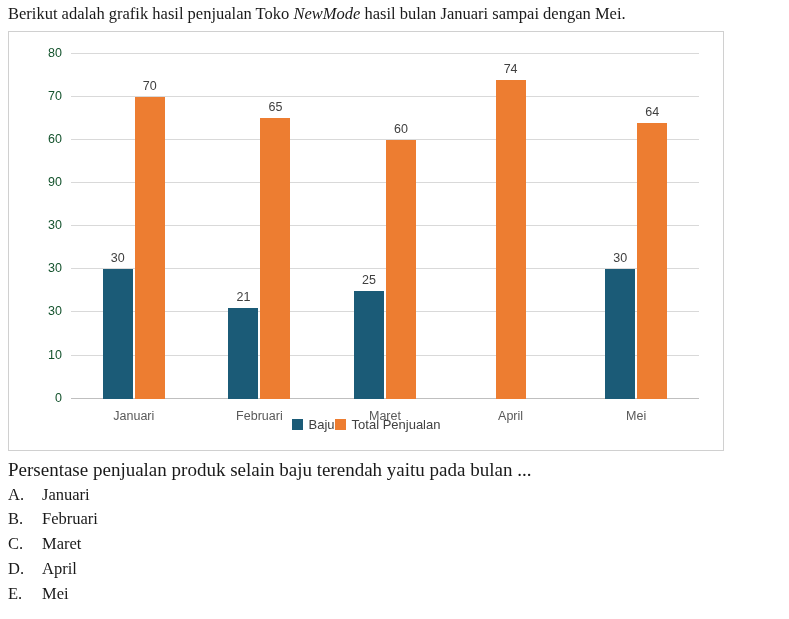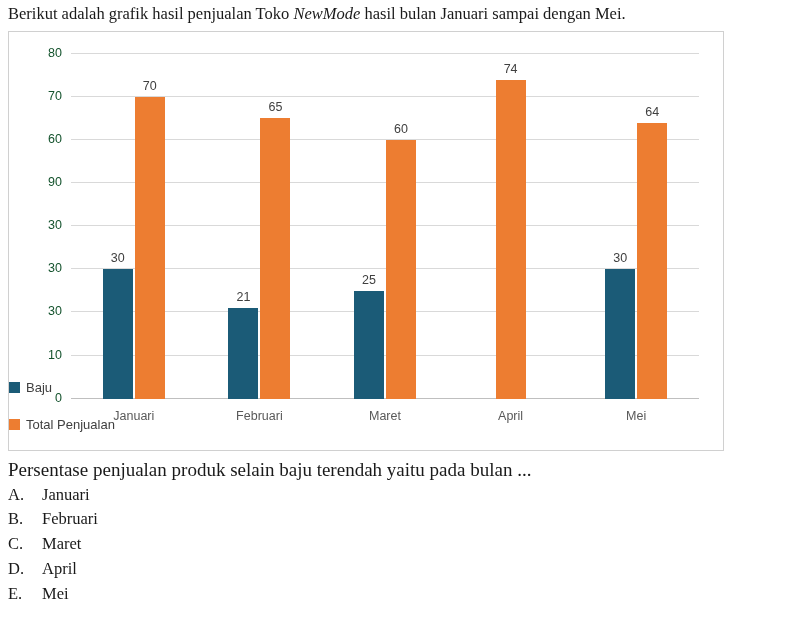--- a/index.html
+++ b/index.html
@@ -137,23 +137,21 @@
     font-size: 12.5px;
     color: #595959;
   }
   .legend {
     position: absolute;
     left: 0;
     right: 0;
     bottom: 18px;
     display: flex;
     justify-content: center;
-    align-items: flex-start;
-    gap: 22px;
-    flex-direction: column;
+    align-items: flex-end;
   }
   .legend-item {
     display: flex;
     align-items: center;
     gap: 6px;
     font-family: "Liberation Sans", sans-serif;
     font-size: 13px;
     color: #404040;
   }
   .swatch {

